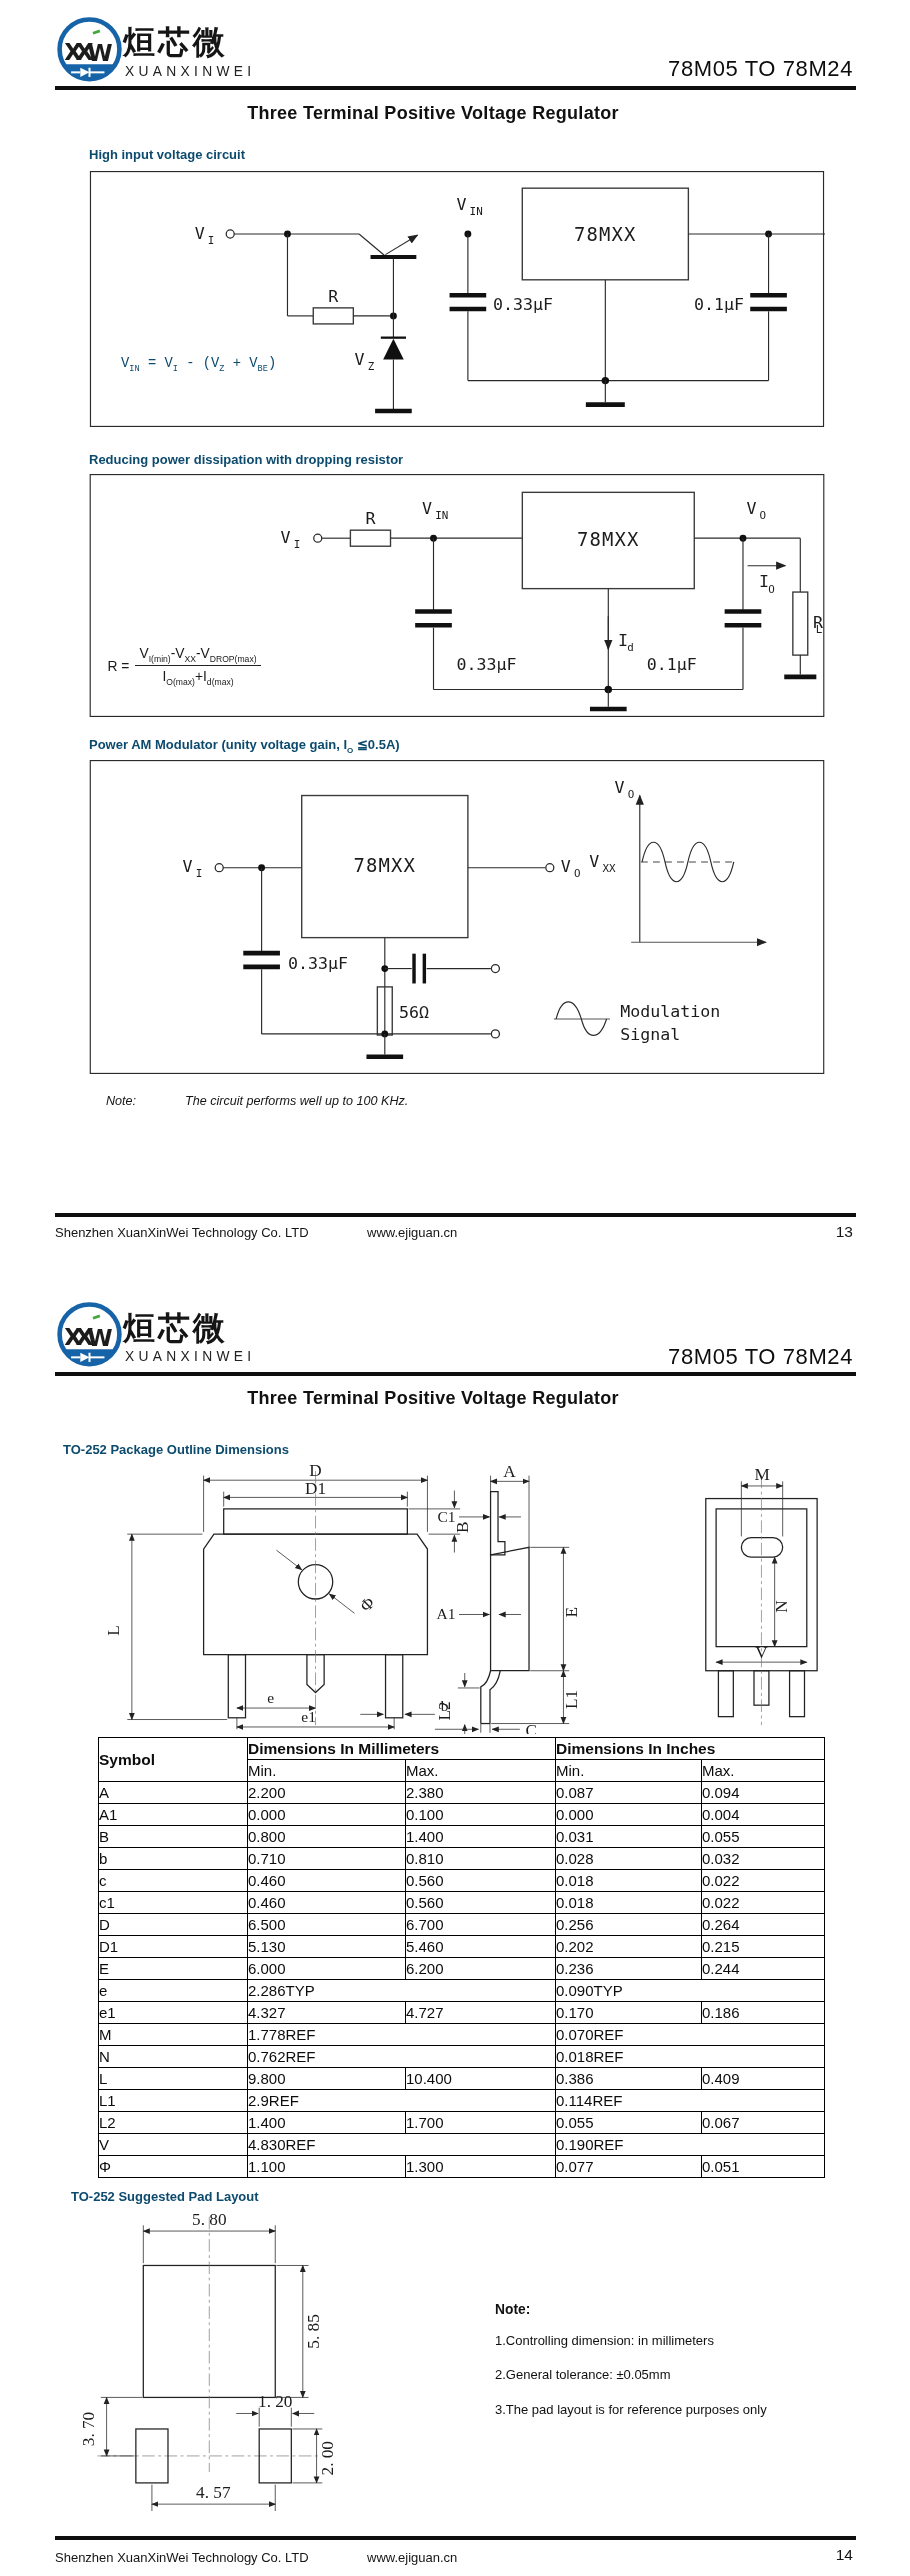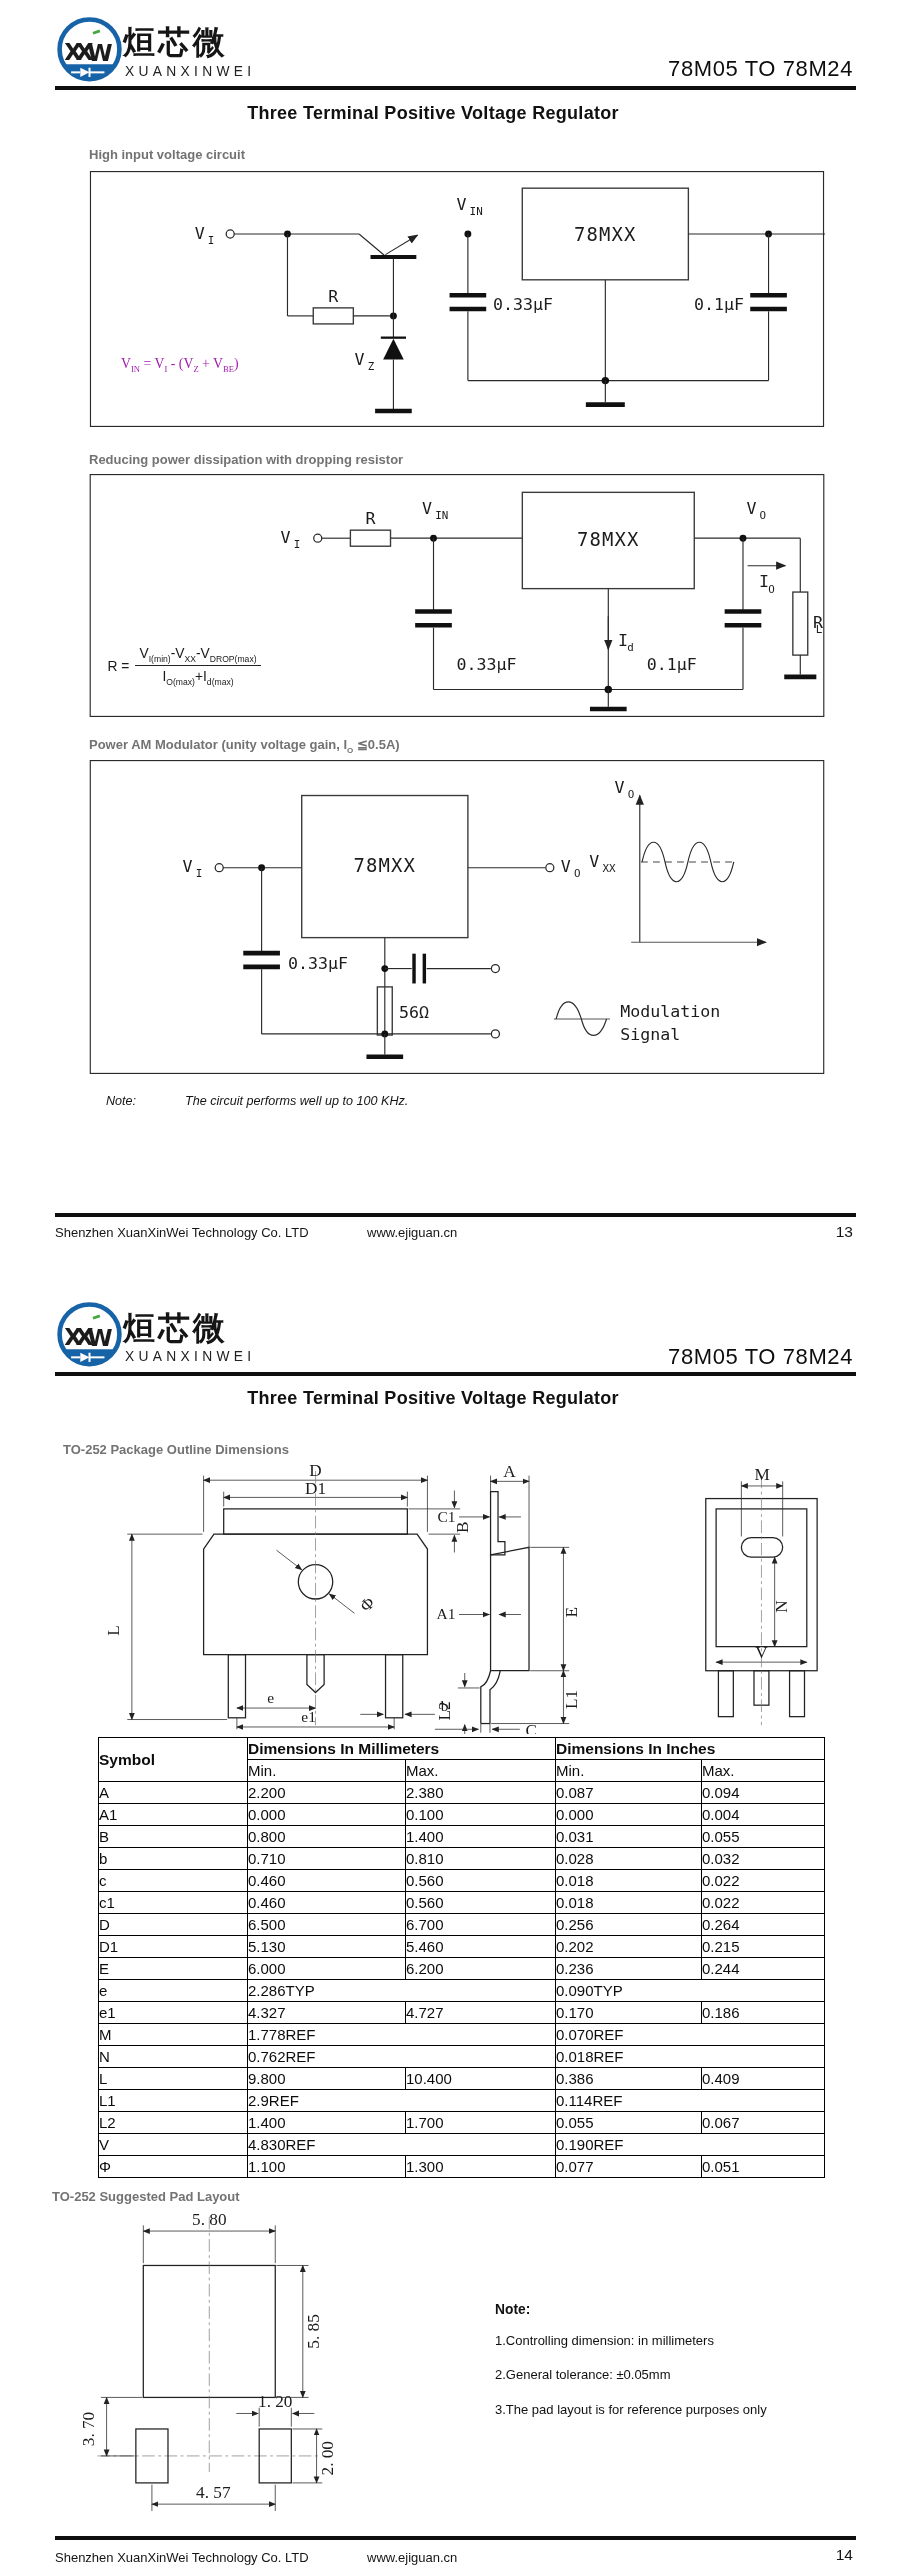--- a/index.html
+++ b/index.html
@@ -1,28 +1,28 @@
 <!DOCTYPE html>
 <html style="font-size:9.2px"><head>
 <meta charset="utf-8">
 <style>
   html,body{margin:0;padding:0;background:#ffffff}
   body{width:910px;height:2576px;position:relative;font-family:"Liberation Sans",sans-serif;color:#111}
   .abs{position:absolute}
   .rule{background:#0e0e0e;height:4px;width:801px;left:55px}
   .doc-title{left:0;width:866px;text-align:center;font-size:18px;font-weight:bold;letter-spacing:0.3px}
   .part-range{right:57px;font-size:22px;font-weight:400;letter-spacing:0.6px;color:#0d0d0d}
-  .sec-h{font-size:13px;font-weight:bold;color:#737373}
+  .sec-h{font-size:13px;font-weight:bold;color:#0c4a6e}
   .sec-h sub{font-size:8px;font-weight:bold}
   .cn{font-size:32px;font-weight:700;letter-spacing:2.9px;color:#151515;font-family:sans-serif;line-height:1}
   .en{font-size:13.8px;letter-spacing:4.3px;color:#222;font-weight:500}
   .note-i{font-size:12.6px;font-style:italic;color:#151515}
   .foot-t{font-size:13px;color:#151515}
   .foot-n{font-size:15.5px;color:#151515}
-  .f1{font-size:13.8px;color:#a21caf;font-family:Liberation Serif, serif}
+  .f1{font-size:13.8px;color:#0c4a6e;font-family:Liberation Mono, monospace}
   .f1 sub,.f2 sub{font-size:8.6px}
   .f2{font-size:13.8px;color:#1a1a1a;display:flex;align-items:center;gap:5.7px}
   .frac{display:inline-flex;flex-direction:column;text-align:center}
   .frac .num{border-bottom:1.1px solid #222;padding:0 4.6px 1.7px}
   .frac .den{padding-top:2.3px}
   .note2-h{font-size:13.8px;font-weight:bold}
   .note2-i{font-size:13px}
   
   svg{display:block}
   .w{stroke:#2a2a2a;stroke-width:2;fill:none}
@@ -582,21 +582,21 @@
           <td>Φ</td>
           <td>1.100</td>
           <td>1.300</td>
           <td>0.077</td>
           <td>0.051</td>
         </tr>
 </tbody>
     </table>
 </div>
 
-<div class="abs sec-h" style="left:52px;top:2189px">TO-252 Suggested Pad Layout</div>
+<div class="abs sec-h" style="left:71px;top:2189px">TO-252 Suggested Pad Layout</div>
 
 <div class="abs" style="left:63px;top:2208px;width:436px;height:310px">
 <svg width="436" height="310" viewBox="0 0 760 540">
   <defs>
     <marker id="arpd" viewBox="0 0 10 10" refX="9" refY="5" markerWidth="9" markerHeight="9" orient="auto-start-reverse">
       <path d="M0,1 L10,5 L0,9 Z" fill="#222"></path>
     </marker>
   </defs>
   <rect x="140" y="100" width="230" height="230" class="out"></rect>
   <line x1="140" y1="96" x2="140" y2="30" class="dl"></line>

